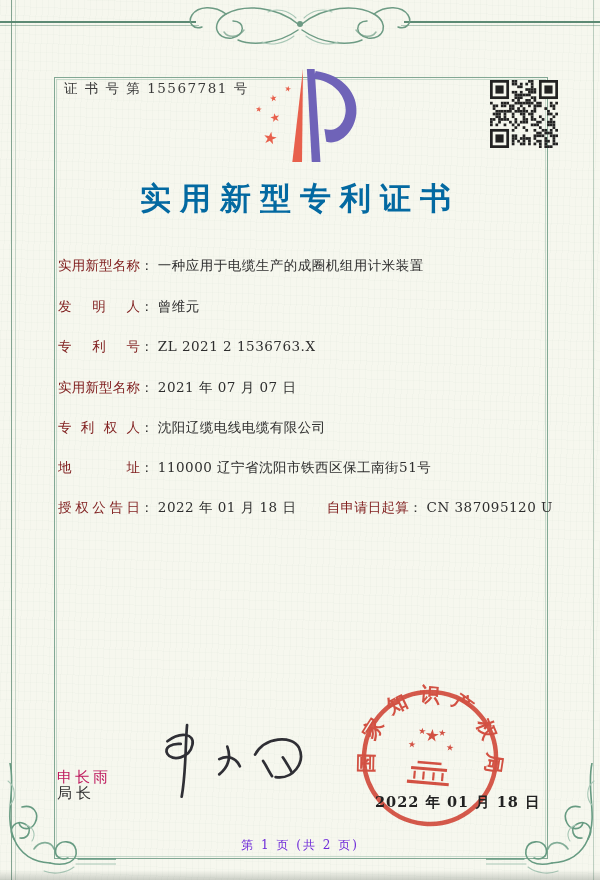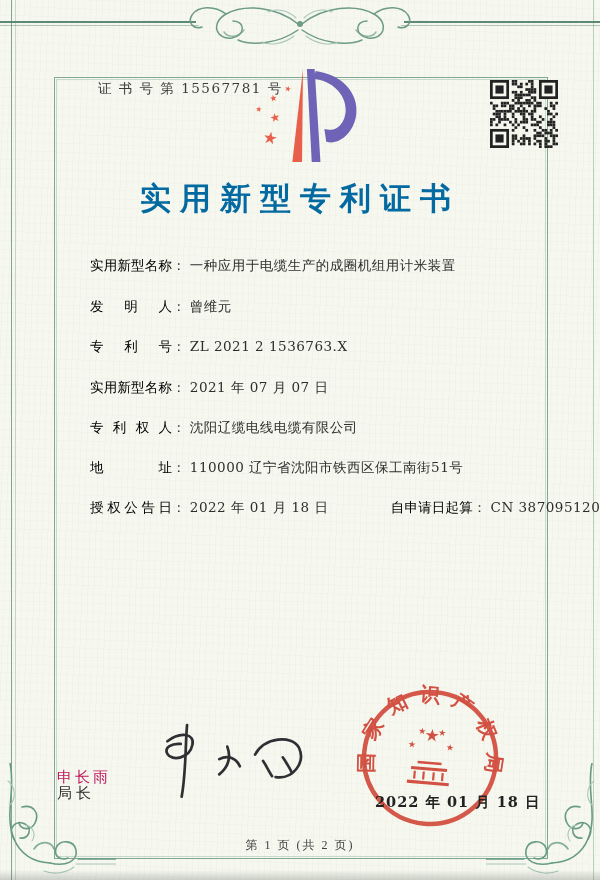--- a/index.html
+++ b/index.html
@@ -17,48 +17,48 @@
   .edge-left{left:11px;top:0;bottom:0;width:0;border-left:1.6px solid rgba(86,132,110,.72);}
   .edge-left2{left:14.5px;top:0;bottom:0;width:0;border-left:1px solid rgba(86,132,110,.28);}
   .edge-right{right:6px;top:0;bottom:0;width:0;border-left:1.2px solid rgba(86,132,110,.35);}
   .inner-frame{
     left:54px;top:77px;width:492px;height:780px;
     border:1.3px solid #82a894;outline:1px solid rgba(160,195,175,.55);outline-offset:-3.5px;
   }
   .scan-bottom{left:0;right:0;bottom:0;height:10px;
     background:linear-gradient(180deg,transparent,rgba(90,100,92,.28));}
   
-  .cert-no{left:64px;top:80px;font-size:13.5px;letter-spacing:1.5px;color:#3a3a3a;margin-left:34px;}
+  .cert-no{left:64px;top:80px;font-size:13.5px;letter-spacing:1.5px;color:#3a3a3a;}
   .logo-box{left:243px;top:68px;width:120px;height:97px;}
   .qr-box{left:490px;top:80px;width:68px;height:68px;}
   .title{left:0;right:0;top:178px;text-align:center;font-size:31px;font-weight:bold;
     letter-spacing:9px;color:#0369a1;}
   
   .field-row{left:58px;width:486px;height:22px;font-size:13.5px;white-space:nowrap;}
   .f-label{display:inline-block;width:82px;text-align:justify;text-align-last:justify;
-    color:#000000;vertical-align:bottom;padding-left:32px;}
+    color:#7f1d1d;vertical-align:bottom;}
   .f-colon{color:#333;}
   .f-value{color:#2e2e2e;letter-spacing:.5px;}
   .row-name{top:257px;} .row-inventor{top:298px;} .row-patno{top:338px;}
   .row-filing{top:379px;} .row-patentee{top:419px;} .row-address{top:459px;}
   .row-grant{top:499px;}
   .grant-no-group{margin-left:26px;}
   
   .paras{left:58px;top:531px;width:488px;font-size:13.5px;line-height:27px;
     font-style:italic;color:#3d3d3d;text-align:justify;}
   .paras p{margin:0;text-indent:2em;letter-spacing:.6px;}
   
   .sig-title{left:57px;top:752px;font-size:15px;letter-spacing:4px;color:#2f2f2f;margin-top:32px;}
   .sig-name{left:57px;top:768px;font-size:15px;letter-spacing:3px;color:#be185d;}
   .sig-script{left:140px;top:718px;width:180px;height:85px;}
   
   .seal{left:355px;top:683px;width:150px;height:150px;mix-blend-mode:multiply;opacity:.92;}
   .seal-date{left:375px;top:793px;font-size:14.5px;font-weight:bold;letter-spacing:1px;color:#222;z-index:2;}
   
-  .footer{left:0;right:0;top:837px;text-align:center;font-size:12px;letter-spacing:2px;color:#404040;font-family:Liberation Serif, serif;}
+  .footer{left:0;right:0;top:837px;text-align:center;font-size:12px;letter-spacing:2px;color:#6d28d9;}
   
   .deco-top{left:0;top:0;width:600px;height:52px;}
   .deco-bl{left:0;top:763px;width:116px;height:117px;}
   .deco-br{left:486px;top:763px;width:116px;height:117px;transform:scaleX(-1);}
 </style>
 </head>
 <body>
 
 <svg class="abs deco-top" viewBox="0 0 600 52">
   <g stroke="#5d8a74" fill="none">

